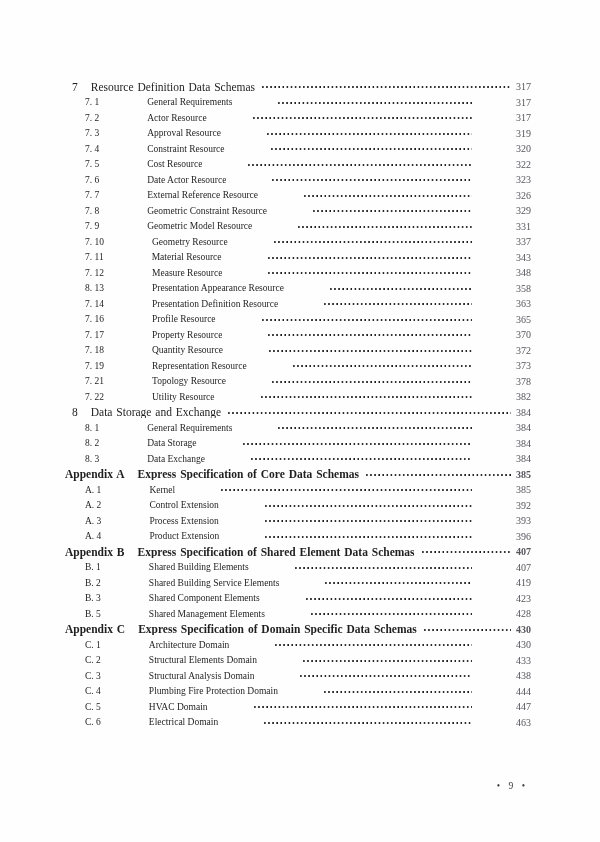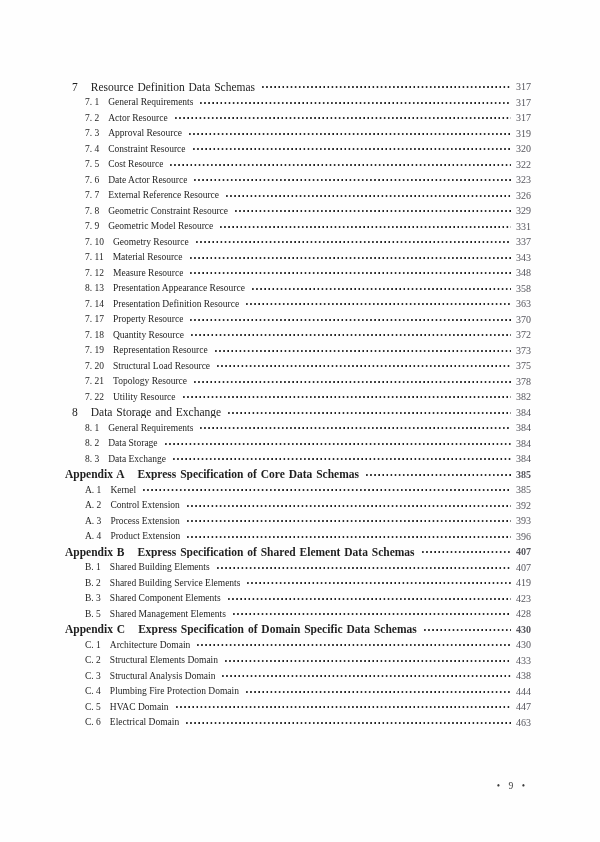--- a/index.html
+++ b/index.html
@@ -31,21 +31,21 @@
   }
   .row .num { white-space: pre; flex: 0 0 auto; }
   .row .title { flex: 0 1 auto; overflow: hidden; text-align: right; }
   .row.chapter, .row.appendix {
     font-size: 11.5px;
     word-spacing: 1px;
   }
   .row.chapter { padding-left: 7px; }
   .row.appendix { padding-left: 0; font-weight: bold; }
   .row.chapter .num, .row.appendix .num { margin-right: 13px; }
-  .row.section { padding-left: 20px; }
+  .row.section { padding-left: 20px; gap: 39px; }
   .row.section .num { margin-right: 9px; }
   .leader {
     flex: 1 1 auto;
     height: 2.2px;
     margin: 1px 5px 0 7px;
     background-image: radial-gradient(circle at 1.1px 1.1px, #1c1c1c 0.85px, rgba(0,0,0,0) 1.05px);
     background-size: 4.1px 2.2px;
     background-repeat: repeat-x;
     min-width: 12px;
   }
@@ -154,42 +154,42 @@
         <span class="leader"></span>
         <span class="pg">358</span>
       </div>
       <div class="row section">
         <span class="num">7. 14</span>
         <span class="title">Presentation Definition Resource</span>
         <span class="leader"></span>
         <span class="pg">363</span>
       </div>
       <div class="row section">
+        <span class="num">7. 16</span>
+        <span class="title">Profile Resource</span>
+        <span class="leader"></span>
+        <span class="pg">365</span>
+      </div>
+      <div class="row section">
         <span class="num">7. 17</span>
         <span class="title">Property Resource</span>
         <span class="leader"></span>
         <span class="pg">370</span>
       </div>
       <div class="row section">
         <span class="num">7. 18</span>
         <span class="title">Quantity Resource</span>
         <span class="leader"></span>
         <span class="pg">372</span>
       </div>
       <div class="row section">
         <span class="num">7. 19</span>
         <span class="title">Representation Resource</span>
         <span class="leader"></span>
         <span class="pg">373</span>
-      </div>
-      <div class="row section">
-        <span class="num">7. 20</span>
-        <span class="title">Structural Load Resource</span>
-        <span class="leader"></span>
-        <span class="pg">375</span>
       </div>
       <div class="row section">
         <span class="num">7. 21</span>
         <span class="title">Topology Resource</span>
         <span class="leader"></span>
         <span class="pg">378</span>
       </div>
       <div class="row section">
         <span class="num">7. 22</span>
         <span class="title">Utility Resource</span>

